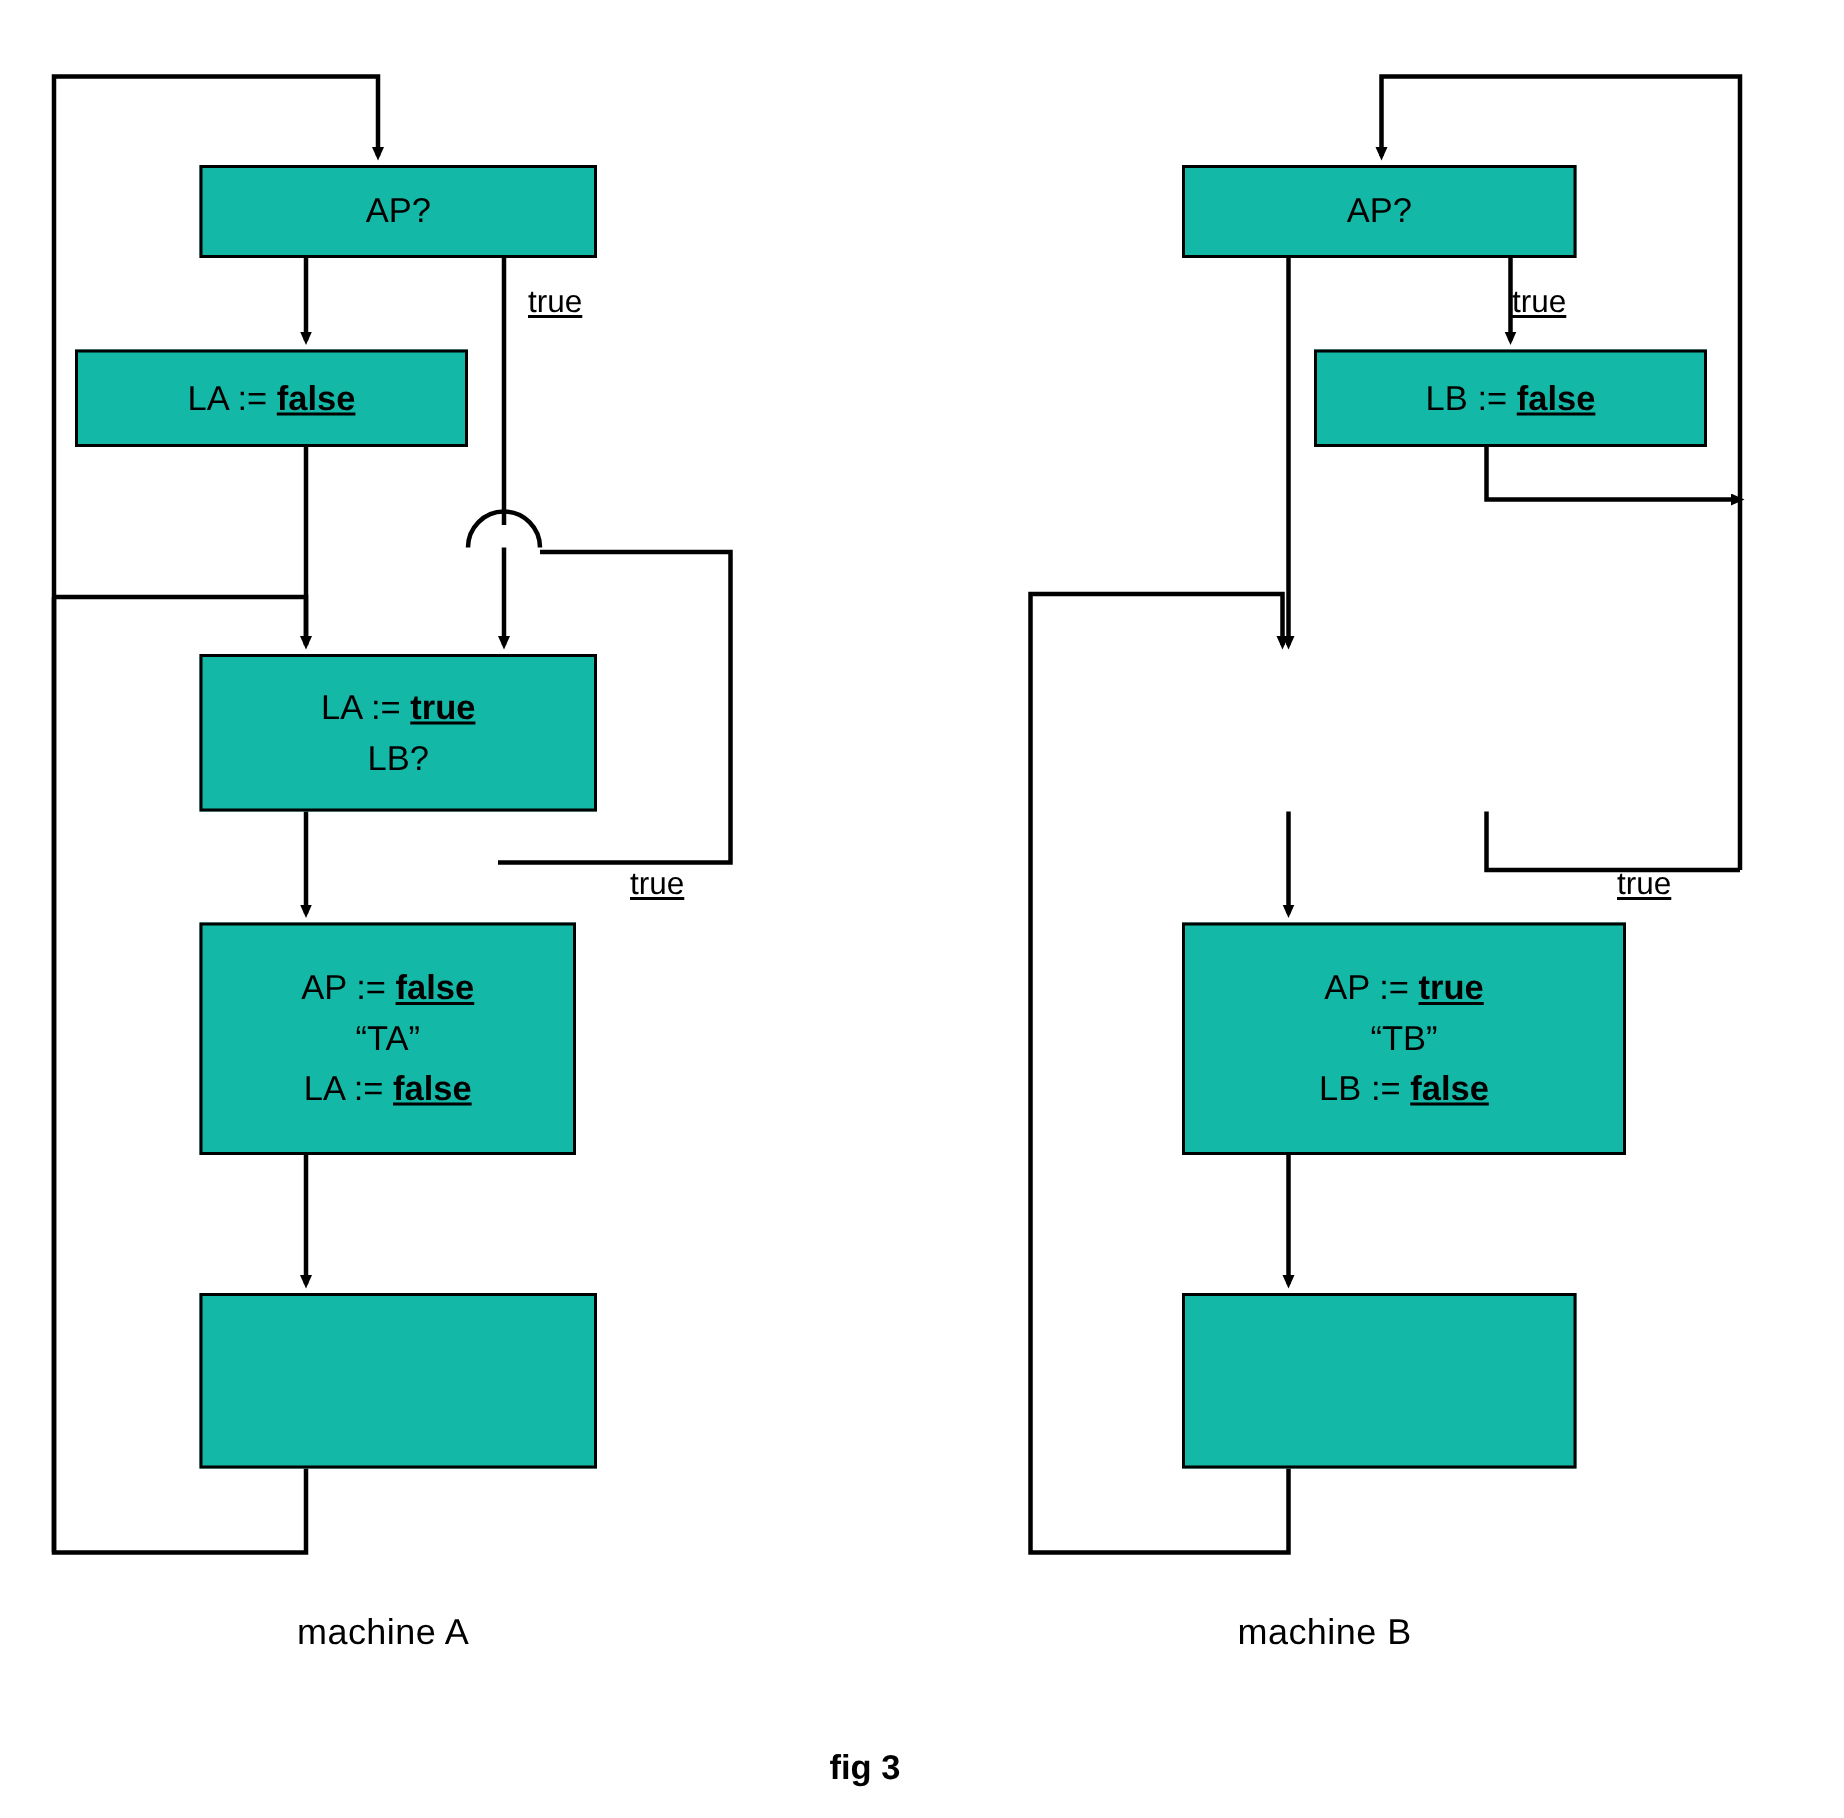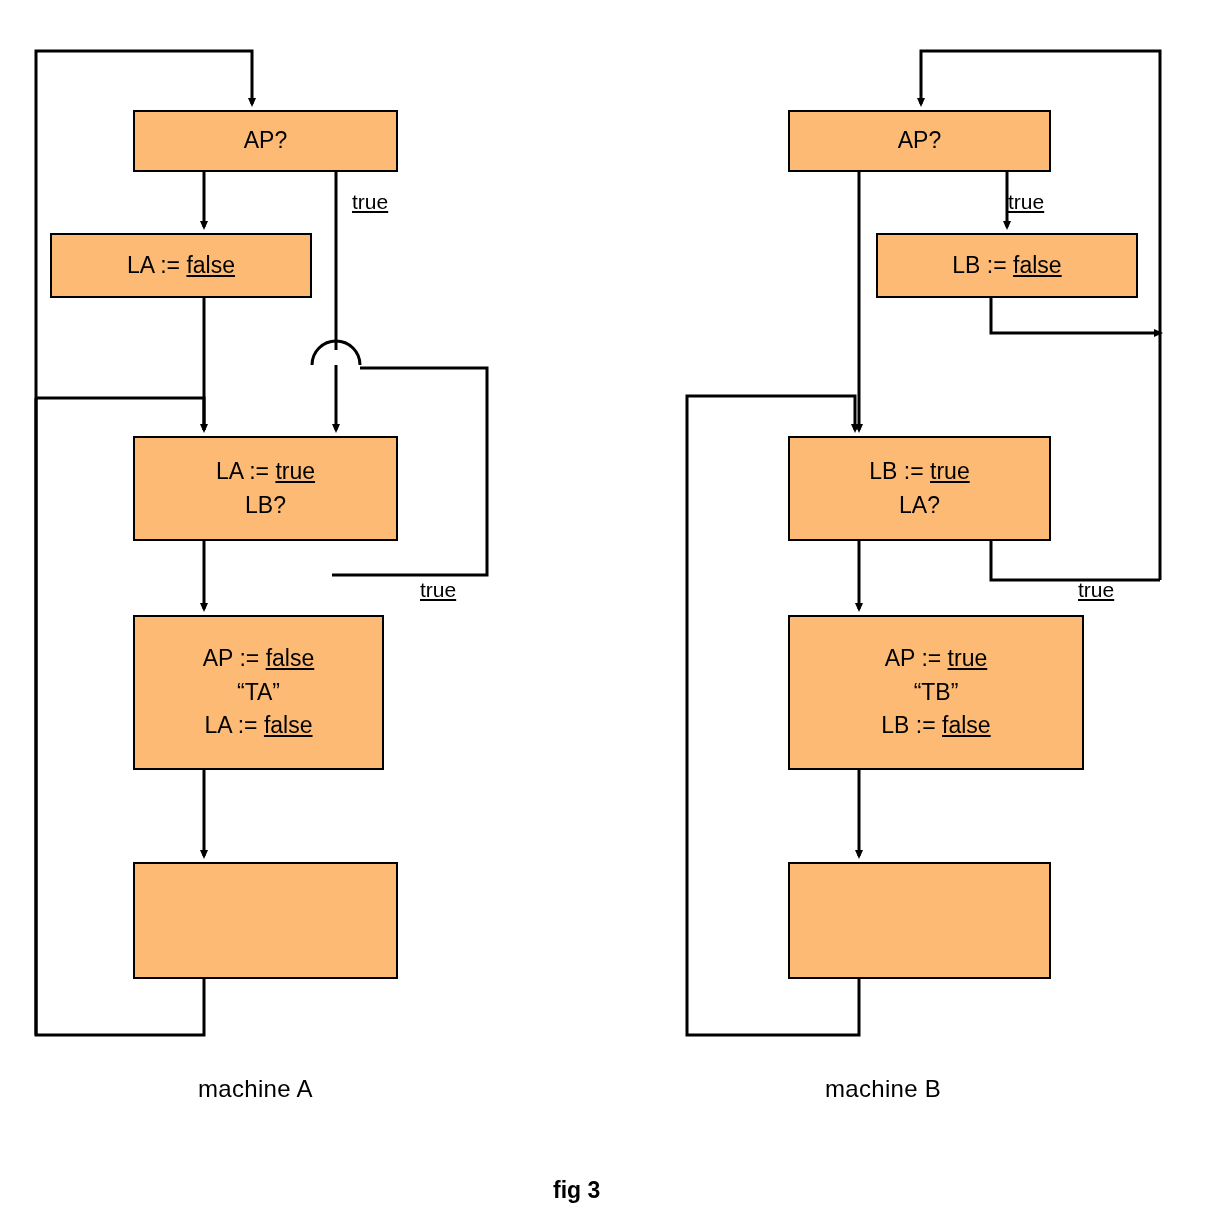--- a/index.html
+++ b/index.html
@@ -21,35 +21,36 @@
   .svg-layer {
     position: absolute;
     left: 0;
     top: 0;
     width: 1229px;
     height: 1212px;
   }
   .node {
     position: absolute;
     border: 2px solid #000000;
-    background: #fdba74;
+    background: #14b8a6;
     box-sizing: border-box;
     display: flex;
     flex-direction: column;
     align-items: center;
     justify-content: center;
     font-size: 23px;
     line-height: 1.45;
     z-index: 5;
   }
   .node .line {
     white-space: nowrap;
   }
   .u {
     text-decoration: underline;
+    font-weight: bold;
   }
   .edge-label {
     position: absolute;
     font-size: 21px;
     text-decoration: underline;
     z-index: 6;
     background: transparent;
   }
   .caption {
     position: absolute;
@@ -161,28 +162,20 @@
       <span>AP?</span>
     </span>
   </div>
 
   <div class="node" style="left:876px; top:233px; width:262px; height:65px;">
     <span class="line">
       <span>LB := </span><span class="u">false</span>
     </span>
   </div>
 
-  <div class="node" style="left:788px; top:436px; width:263px; height:105px;">
-    <span class="line">
-      <span>LB := </span><span class="u">true</span>
-    </span>
-    <span class="line">
-      <span>LA?</span>
-    </span>
-  </div>
 
   <div class="node" style="left:788px; top:615px; width:296px; height:155px;">
     <span class="line">
       <span>AP := </span><span class="u">true</span>
     </span>
     <span class="line">
       <span>“TB”</span>
     </span>
     <span class="line">
       <span>LB := </span><span class="u">false</span>
@@ -191,15 +184,15 @@
 
   <div class="node" style="left:788px; top:862px; width:263px; height:117px;">
     <span class="line"></span>
   </div>
 
   <div class="edge-label" style="left:1008px; top:190px;">true</div>
   <div class="edge-label" style="left:1078px; top:578px;">true</div>
 
   <div class="caption" style="left:198px; top:1075px;">machine A</div>
   <div class="caption" style="left:825px; top:1075px;">machine B</div>
-  <div class="fig-caption" style="left:553px; top:1165px;margin-top:12px;">fig 3</div>
+  <div class="fig-caption" style="left:553px; top:1165px;">fig 3</div>
 
 </div>
 
 </body></html>

